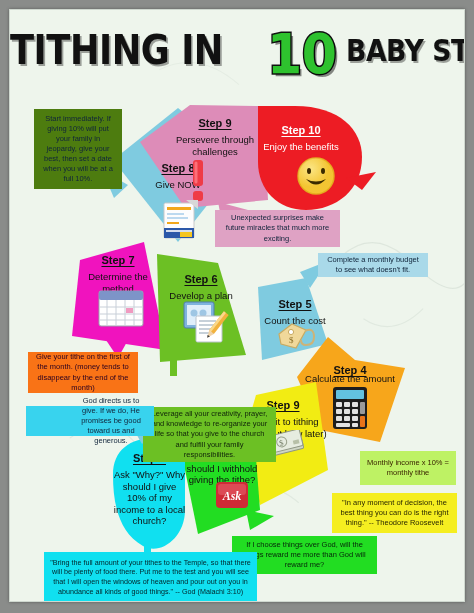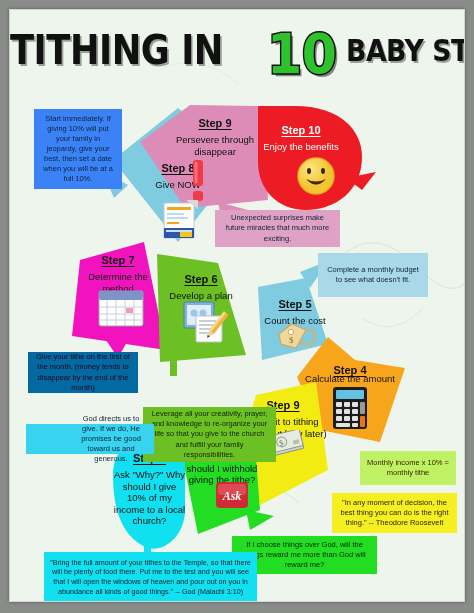--- a/index.html
+++ b/index.html
@@ -122,21 +122,21 @@
     <polygon points="124,420 146,420 132,434" fill="#7fcbe0"></polygon>
   </svg>
 
   <div class="shape" style="left:120px; top:152px; width:96px;">
     <div class="lbl" style="top:0"><span class="stepname">Step 8</span></div>
     <div class="lbl sub" style="top:17px">Give NOW</div>
   </div>
 
   <div class="shape" style="left:150px; top:107px; width:110px;">
     <div class="lbl" style="top:0"><span class="stepname">Step 9</span></div>
-    <div class="lbl sub" style="top:17px">Persevere through disappear</div>
+    <div class="lbl sub" style="top:17px">Persevere through challenges</div>
   </div>
 
   <div class="shape" style="left:252px; top:114px; width:78px;">
     <div class="lbl" style="top:0"><span class="stepname" style="color:#fff">Step 10</span></div>
     <div class="lbl sub" style="top:17px;color:#fff">Enjoy the benefits</div>
   </div>
 
   <div class="shape" style="left:64px; top:244px; width:88px;">
     <div class="lbl" style="top:0"><span class="stepname">Step 7</span></div>
     <div class="lbl sub" style="top:17px">Determine the method</div>
@@ -276,54 +276,54 @@
       <rect x="34" y="13" width="6" height="4" fill="#b7c0a8"></rect>
     </g>
   </svg>
 
   <svg class="ico" style="left:205px;top:471px" width="34" height="28" viewBox="0 0 34 28">
     <rect x="1" y="1" width="32" height="26" rx="4" fill="#cf2b36"></rect>
     <rect x="3" y="3" width="28" height="11" rx="3" fill="#e05560" opacity=".75"></rect>
     <text x="17" y="19" text-anchor="middle" font-size="12" font-style="italic" font-family="Liberation Serif, serif" fill="#fff" font-weight="bold">Ask</text>
   </svg>
 
-  <div class="callout" style="left:24px; top:99px; width:88px; height:80px; background:#3b82f6;justify-content:center;">
+  <div class="callout" style="left:24px; top:99px; width:88px; height:80px; background:#4d7c0f;justify-content:center;">
     <span>Start immediately. If giving 10% will put your family in jeopardy, give your best, then set a date when you will be at a full 10%.</span>
   </div>
 
 
   <div class="callout" style="left:205px; top:200px; width:125px; height:37px; background:#dfa2c4;">
     <span>Unexpected surprises make future miracles that much more exciting.</span>
   </div>
 
-  <div class="callout" style="left:308px; top:243px; width:110px; height:44px; background:#a9d9e9;">
+  <div class="callout" style="left:308px; top:243px; width:110px; height:24px; background:#a9d9e9;">
     <span>Complete a monthly budget to see what doesn't fit.</span>
   </div>
 
-  <div class="callout" style="left:18px; top:342px; width:110px; height:41px; background:#0369a1; color:#2a0020;">
+  <div class="callout" style="left:18px; top:342px; width:110px; height:41px; background:#f97316; color:#2a0020;">
     <span>Give your tithe on the first of the month. (money tends to disappear by the end of the month)</span>
   </div>
 
   <div class="callout" style="left:133px; top:357px; width:133px; height:55px; background:#6cc024; color:#10240a;margin-top:40px;">
     <span>Leverage all your creativity, prayer, and knowledge to re-organize your life so that you give to the church and fulfill your family responsibilities.</span>
   </div>
 
   <div class="callout" style="left:350px; top:441px; width:96px; height:34px; background:#bef264; color:#3a2400;">
     <span>Monthly income x 10% = monthly tithe</span>
   </div>
 
   <div class="callout" style="left:322px; top:483px; width:125px; height:40px; background:#f5ee20; color:#2a2800;">
     <span>"In any moment of decision, the best thing you can do is the right thing." -- Theodore Roosevelt</span>
   </div>
 
   <div class="callout" style="left:222px; top:518px; width:145px; height:38px; background:#22dd22; color:#06270a;margin-top:8px;">
     <span>If I choose things over God, will the things reward me more than God will reward me?</span>
   </div>
 
-  <div class="callout" style="left:16px; top:414px; width:128px; height:30px; background:#38d3ee;padding-left:48px;">
+  <div class="callout" style="left:16px; top:396px; width:128px; height:30px; background:#38d3ee;padding-left:48px;">
     <span>God directs us to give. If we do, He promises be good toward us and generous.</span>
   </div>
 
   <div class="callout" style="left:34px; top:542px; width:213px; height:50px; background:#10e0f0; color:#00242a; font-size:7.2px;">
     <span>"Bring the full amount of your tithes to the Temple, so that there will be plenty of food there.  Put me to the test and you will see that I will open the windows of heaven and pour out on you in abundance all kinds of good things."  -- God (Malachi 3:10)</span>
   </div>
 
 </div>
 
 </body></html>

